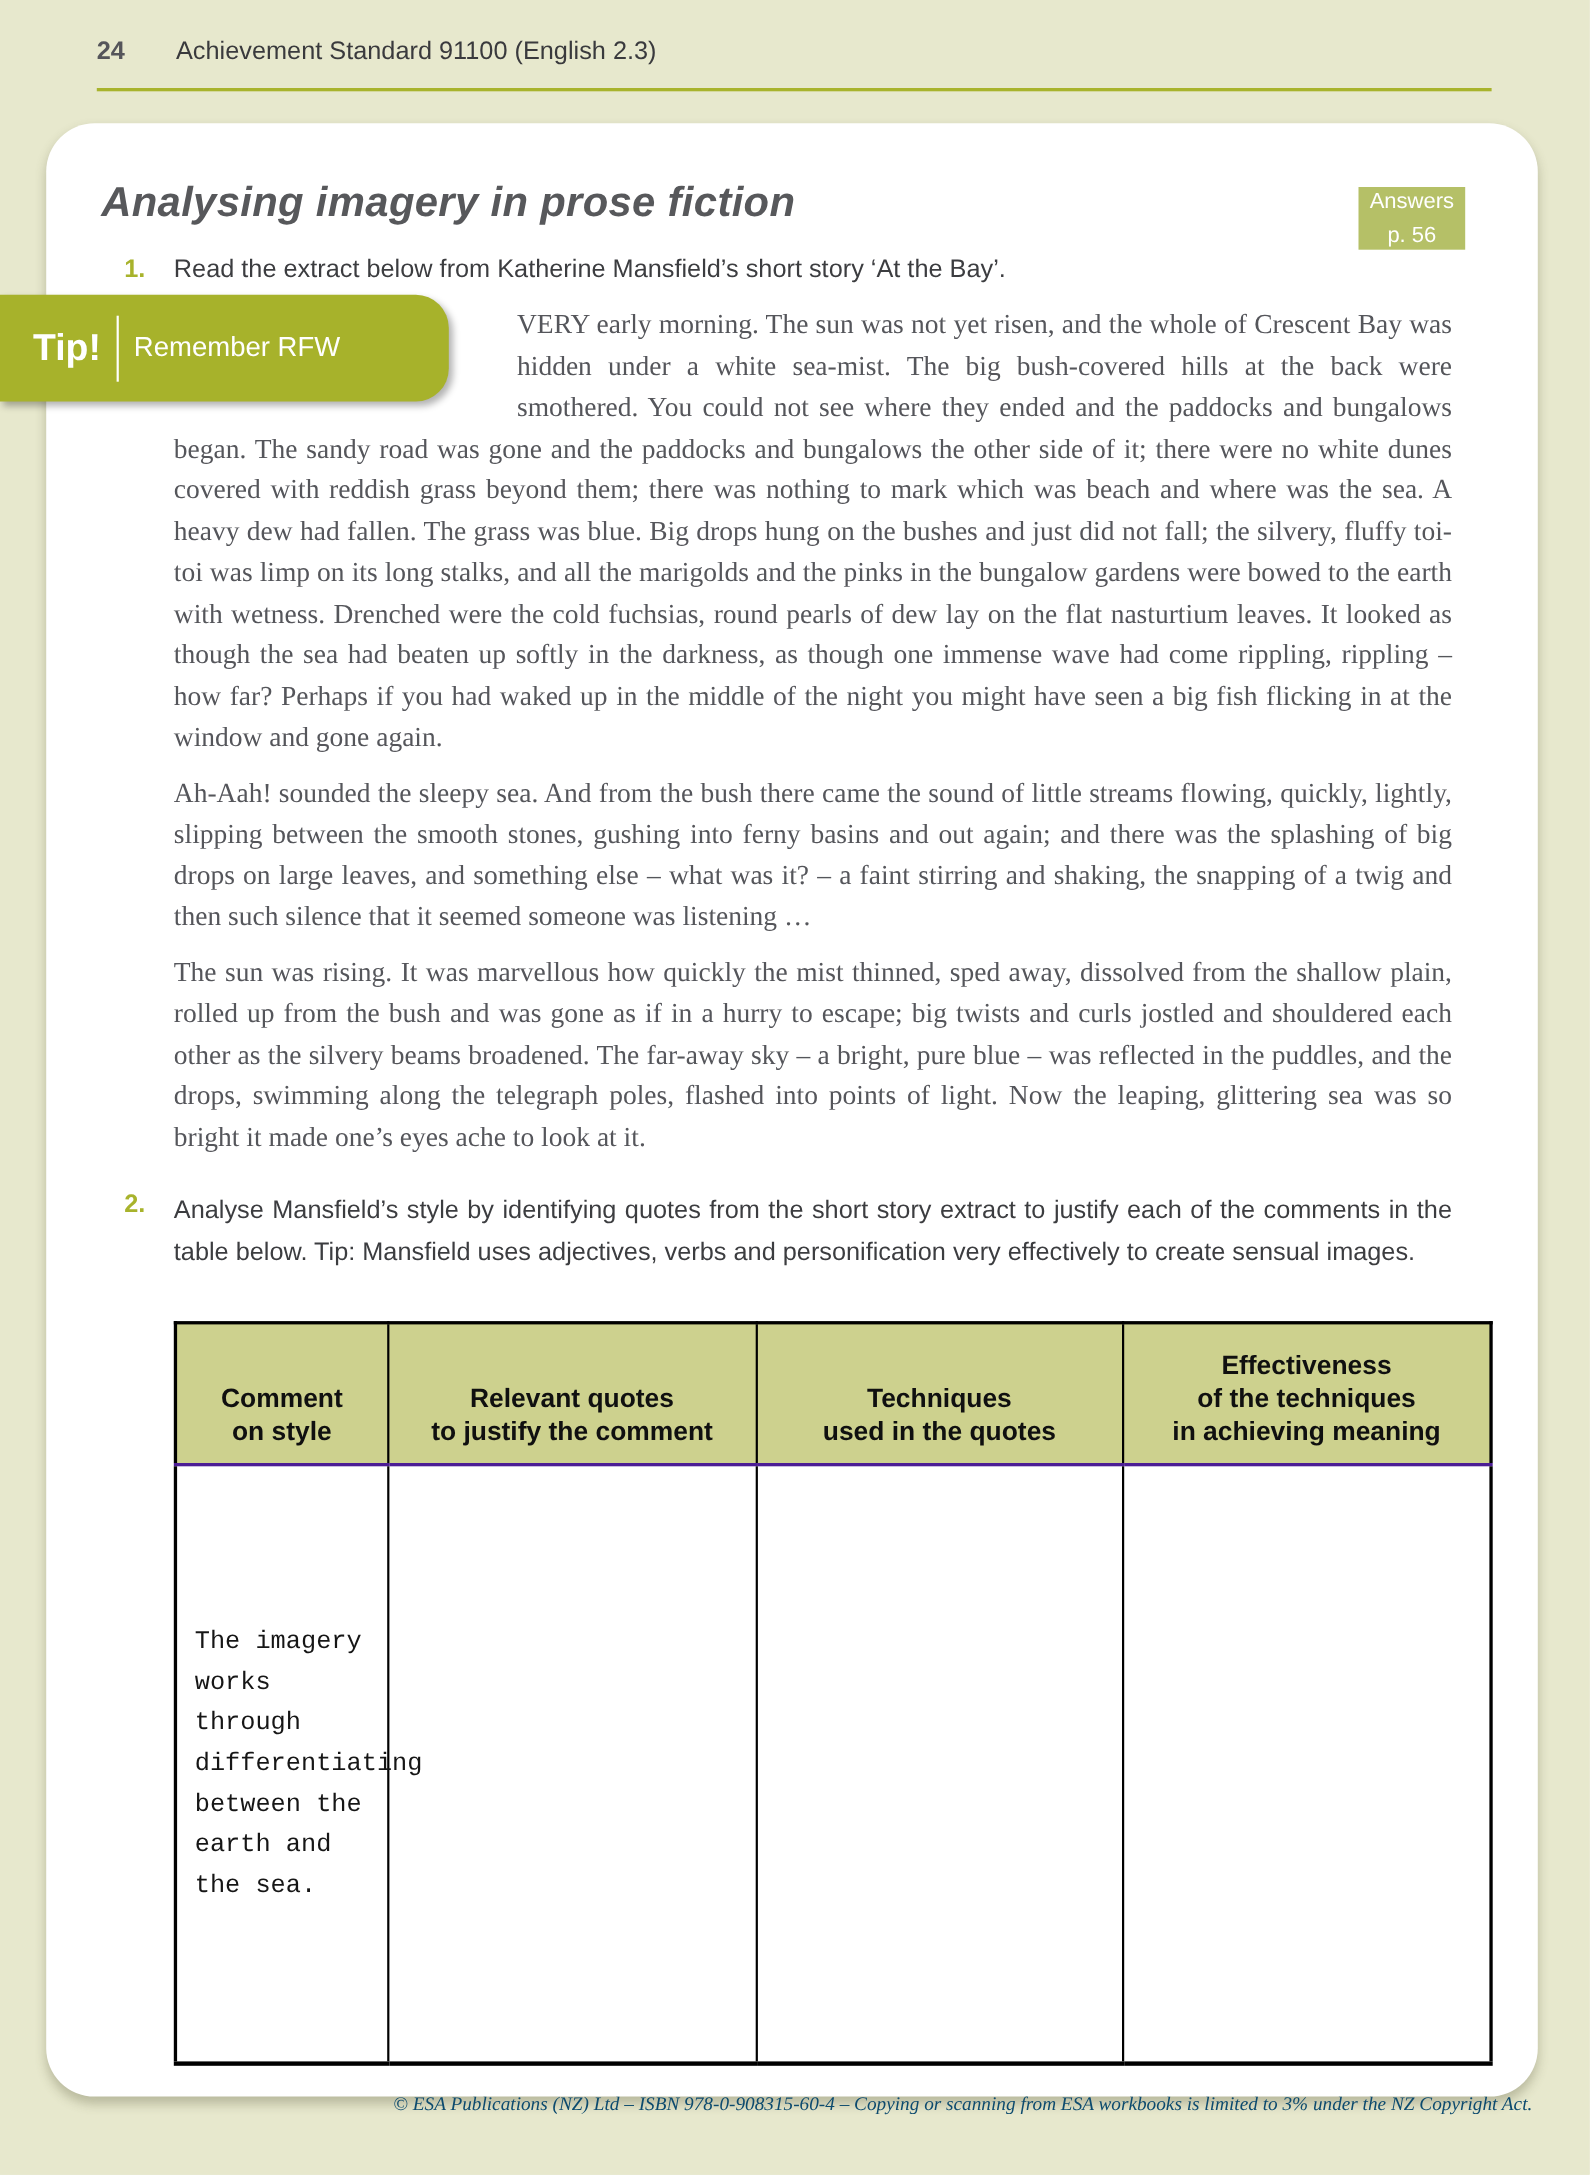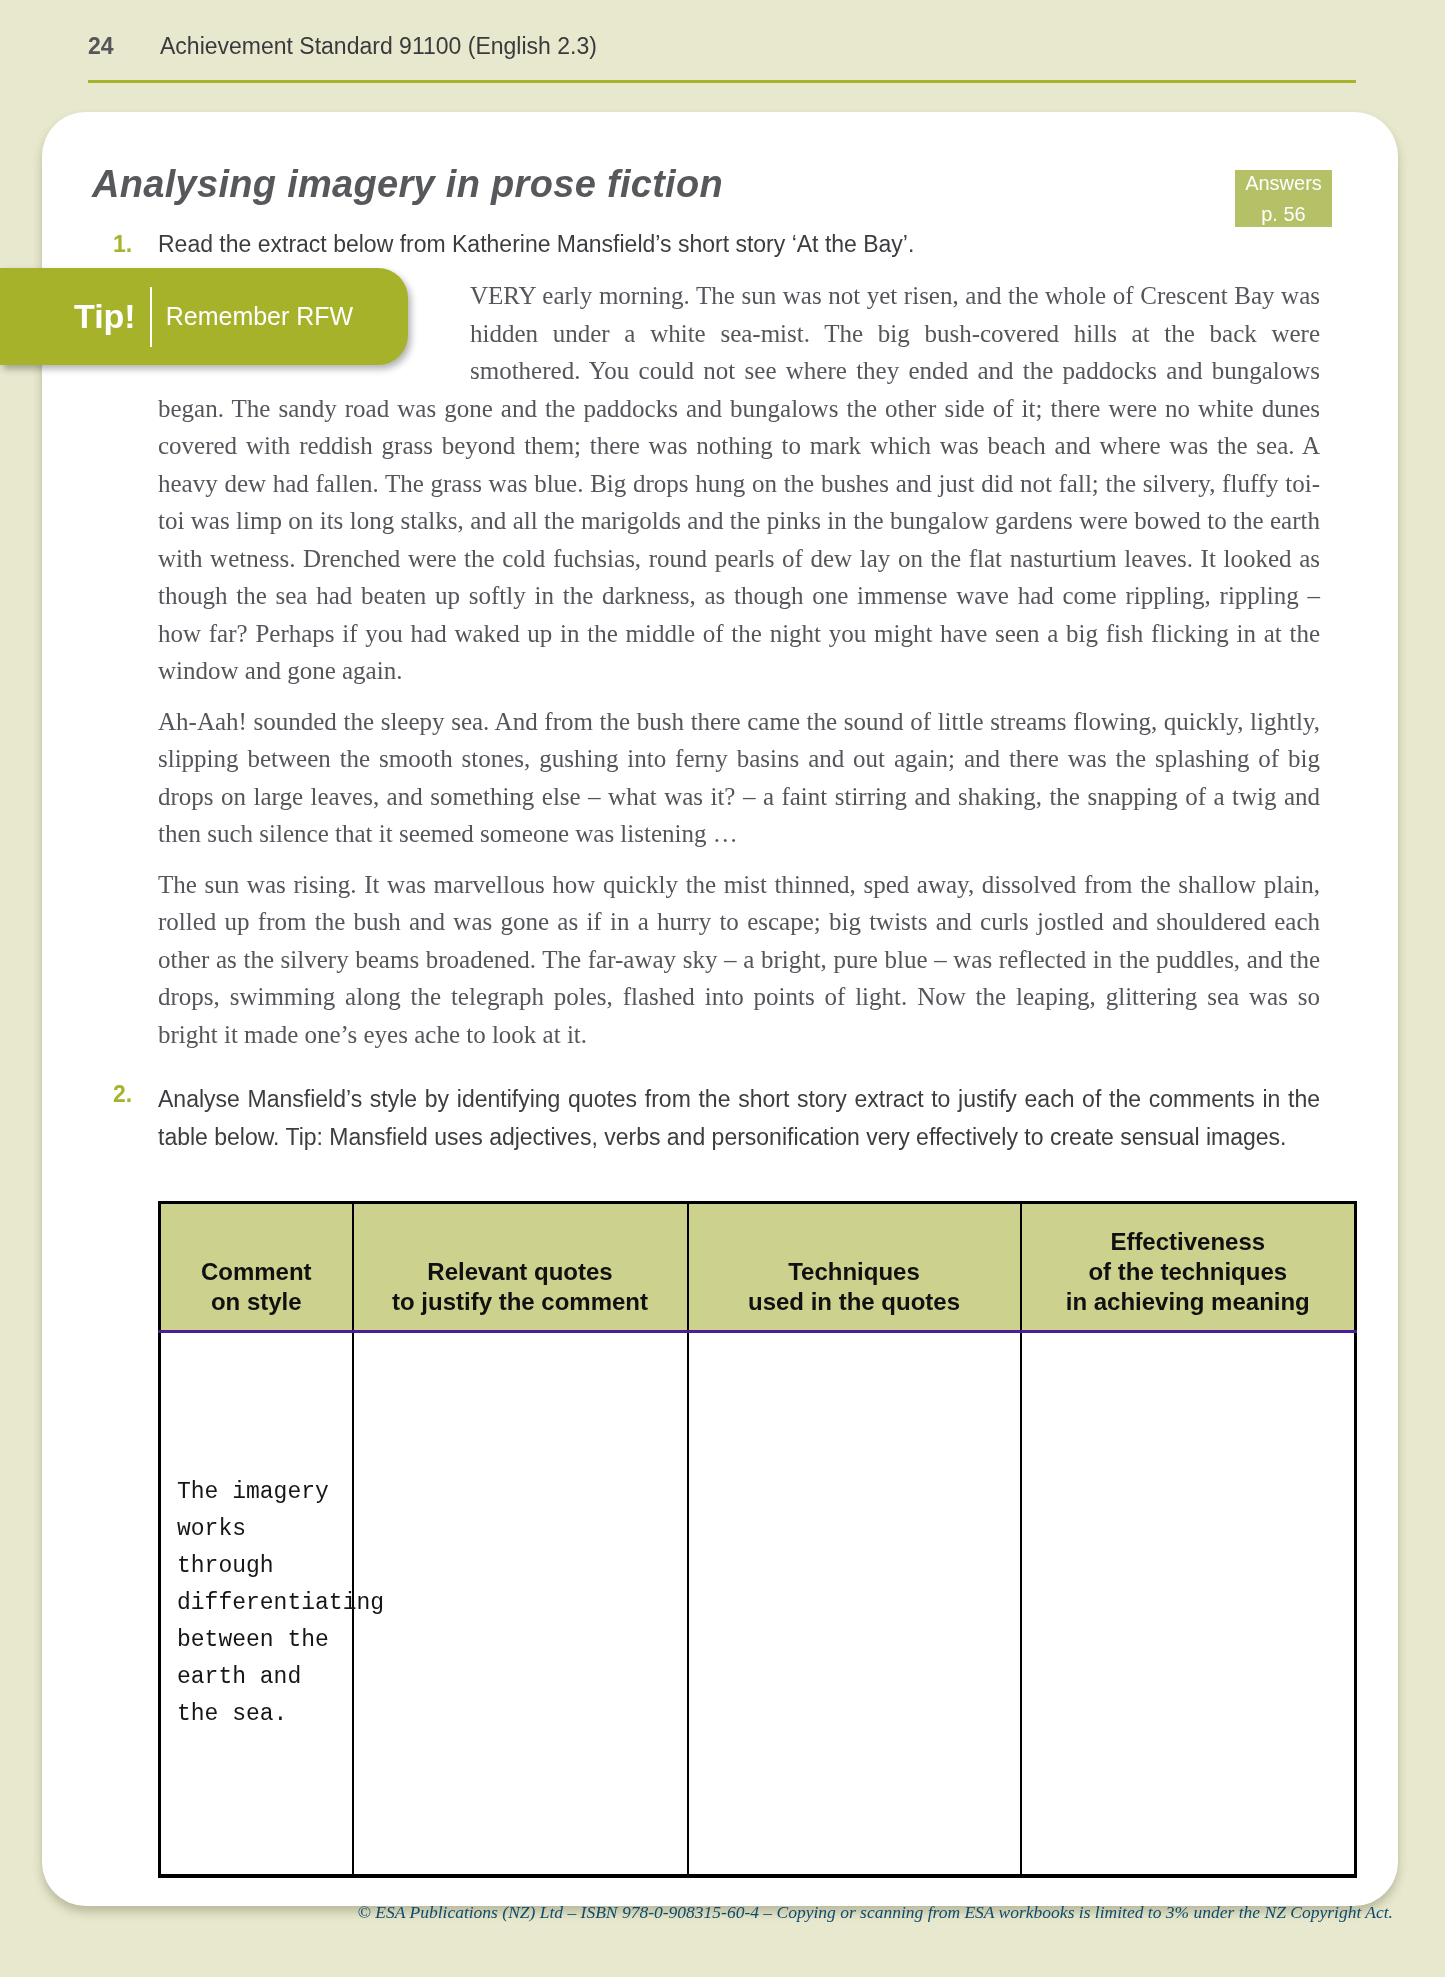--- a/index.html
+++ b/index.html
@@ -43,21 +43,21 @@
     font-size:23px; line-height:37.5px; color:#3c3d40; text-align:justify;
   }
 
   
   .tip-badge {
     position:absolute; left:0; top:268px; width:408px; height:97px;
     background:#a7b22b; border-radius:0 30px 30px 0;
     box-shadow:3px 4px 7px rgba(0,0,0,0.30);
     display:flex; align-items:center; color:#ffffff; z-index:5;
   }
-  .tip-label { margin-left:74px; font-size:34px; font-weight:bold; }
+  .tip-label { margin-left:30px; font-size:34px; font-weight:bold; }
   .tip-divider { width:2px; height:60px; background:#ffffff; margin-left:14px; }
   .tip-note { margin-left:14px; font-size:25px; }
 
   
   .extract {
     position:absolute; left:158px; top:277px; width:1162px;
     font-family:"Liberation Serif", serif;
     font-size:25px; line-height:37.5px; color:#55565b; text-align:justify;
   }
   .extract p { margin:0; }

